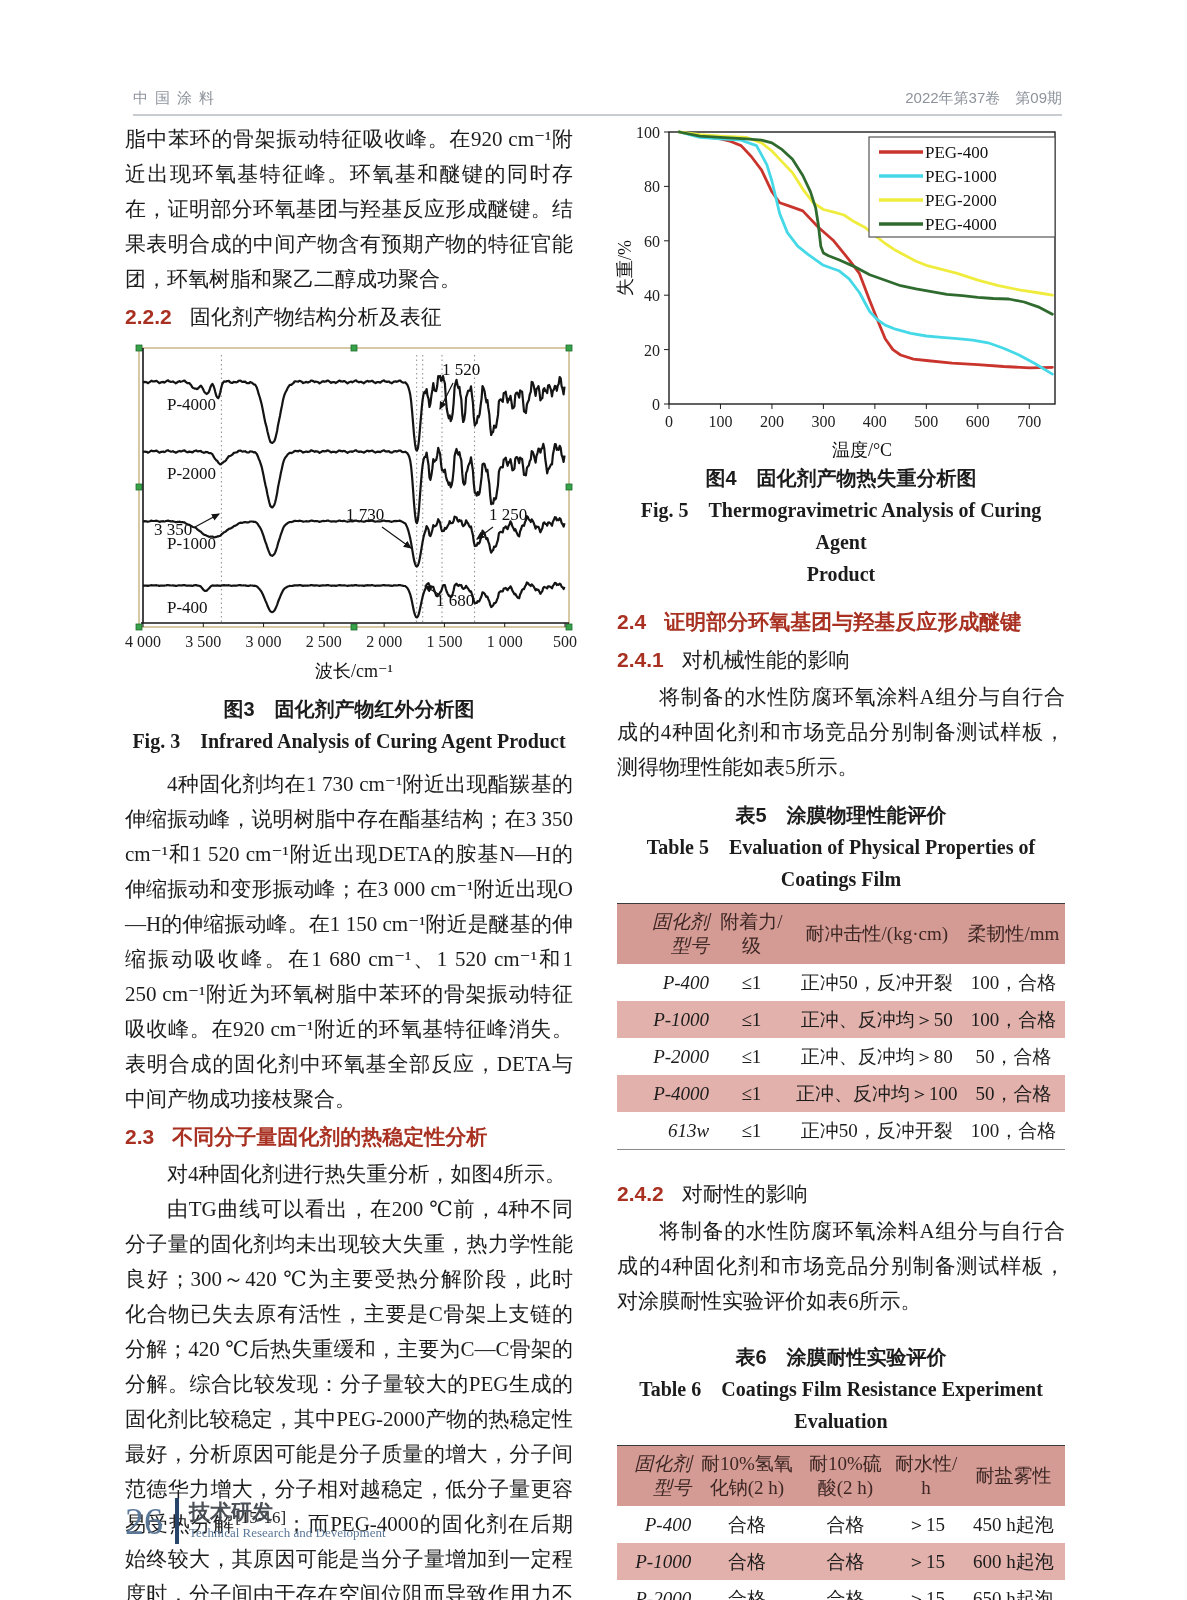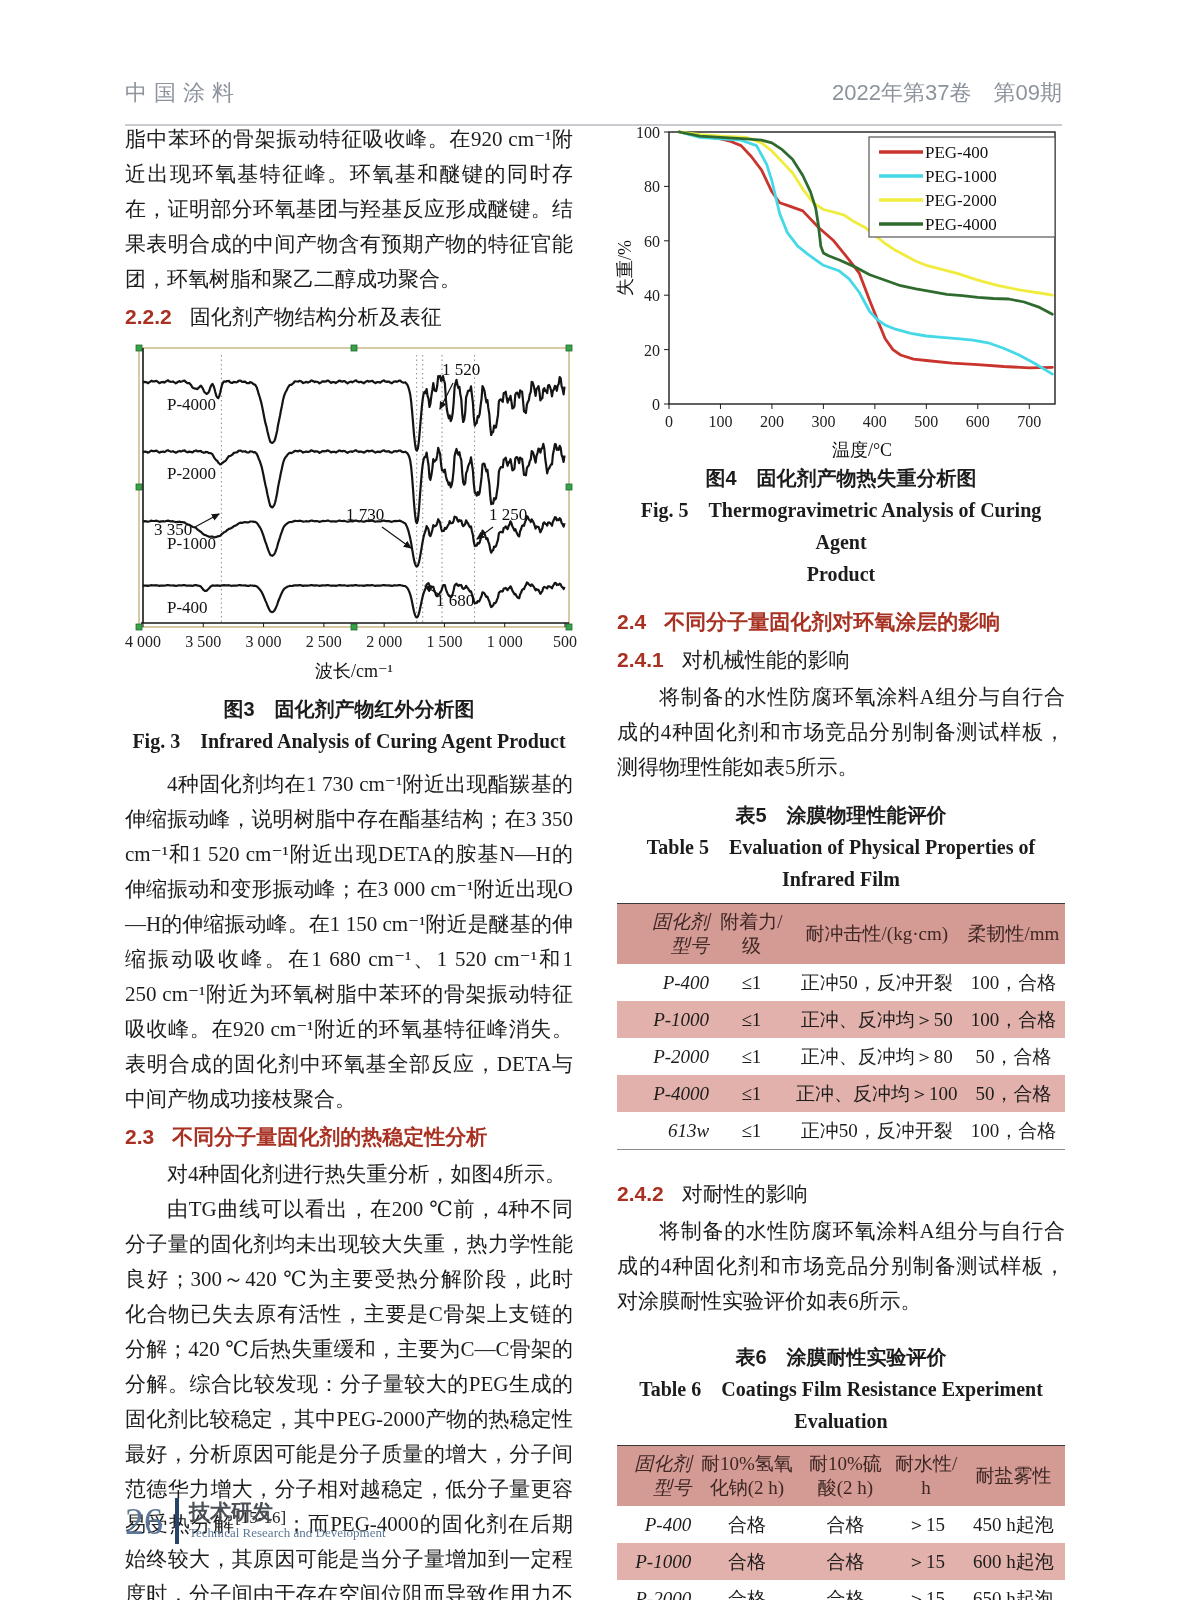--- a/index.html
+++ b/index.html
@@ -1,21 +1,21 @@
 <!DOCTYPE html>
 <html style="--accent: #a93122; --tbl-head: #d49a94; --tbl-row: #e2b1ab;"><head>
 <meta charset="utf-8">
 <style>
   html,body{margin:0;padding:0;background:#fff;}
   .page{position:relative;width:1187px;height:1600px;background:#fff;overflow:hidden;
         font-family:"Liberation Serif","DejaVu Serif",serif;color:#1c1c1c;}
   
-  .hdr{position:absolute;left:125px;right:125px;top:72px;height:36px;
+  .hdr{position:absolute;left:133px;right:125px;top:72px;height:36px;
        border-bottom:2px solid #c8cbd0;display:flex;justify-content:space-between;align-items:flex-end;
-       font-family:"Liberation Sans","DejaVu Sans",sans-serif;color:#8d939c;font-size:22px;padding-bottom:16px;}
+       font-family:"Liberation Sans","DejaVu Sans",sans-serif;color:#8d939c;font-size:15px;padding-bottom:6px;}
   .hdr .jn{letter-spacing:7px;}
   
   .content{position:absolute;left:125px;top:122px;width:940px;display:flex;gap:44px;}
   .col{width:448px;}
   p.body{font-size:21px;line-height:35px;text-align:justify;margin:0;}
   p.ind{text-indent:2em;}
   sup{font-size:17px;vertical-align:super;line-height:0;}
   .h-line{margin:2px 0 2px 0;font-size:21px;line-height:35px;font-weight:bold;}
   .h-line .num{font-family:"Liberation Sans","DejaVu Sans",sans-serif;color:var(--accent);margin-right:18px;}
   .h-line.minor .t{font-weight:normal;color:#1c1c1c;}
@@ -184,30 +184,30 @@
             <text x="308" y="84" class="legend-text">PEG-2000</text>
             <line x1="262" y1="102" x2="306" y2="102" stroke="#2f6b2f" stroke-width="3.6"></line>
             <text x="308" y="108" class="legend-text">PEG-4000</text>
           </svg>
         <figcaption class="cap-cn">图4　固化剂产物热失重分析图</figcaption>
         <figcaption class="cap-en">Fig. 5　Thermogravimetric Analysis of Curing Agent</figcaption>
         <figcaption class="cap-en">Product</figcaption>
       </figure>
 
       <div class="h-line major" style="margin-top:14px;">
-        <span class="num">2.4</span><span class="t">不同分子量固化剂对环氧涂层的影响</span>
+        <span class="num">2.4</span><span class="t">证明部分环氧基团与羟基反应形成醚键</span>
       </div>
       <div class="h-line minor">
         <span class="num">2.4.1</span><span class="t">对机械性能的影响</span>
       </div>
       <p class="body ind">将制备的水性防腐环氧涂料A组分与自行合成的4种固化剂和市场竞品分别制备测试样板，测得物理性能如表5所示。</p>
 
       <div class="tbl-title-cn">表5　涂膜物理性能评价</div>
       <div class="tbl-title-en">Table 5　Evaluation of Physical Properties of</div>
-      <div class="tbl-title-en">Infrared Film</div>
+      <div class="tbl-title-en">Coatings Film</div>
       <table id="table5">
           <colgroup>
             <col style="width: 21%;">
             <col style="width: 18%;">
             <col style="width: 38%;">
             <col style="width: 23%;">
           </colgroup>
           <thead>
             <tr>
               <th class="c0">固化剂

